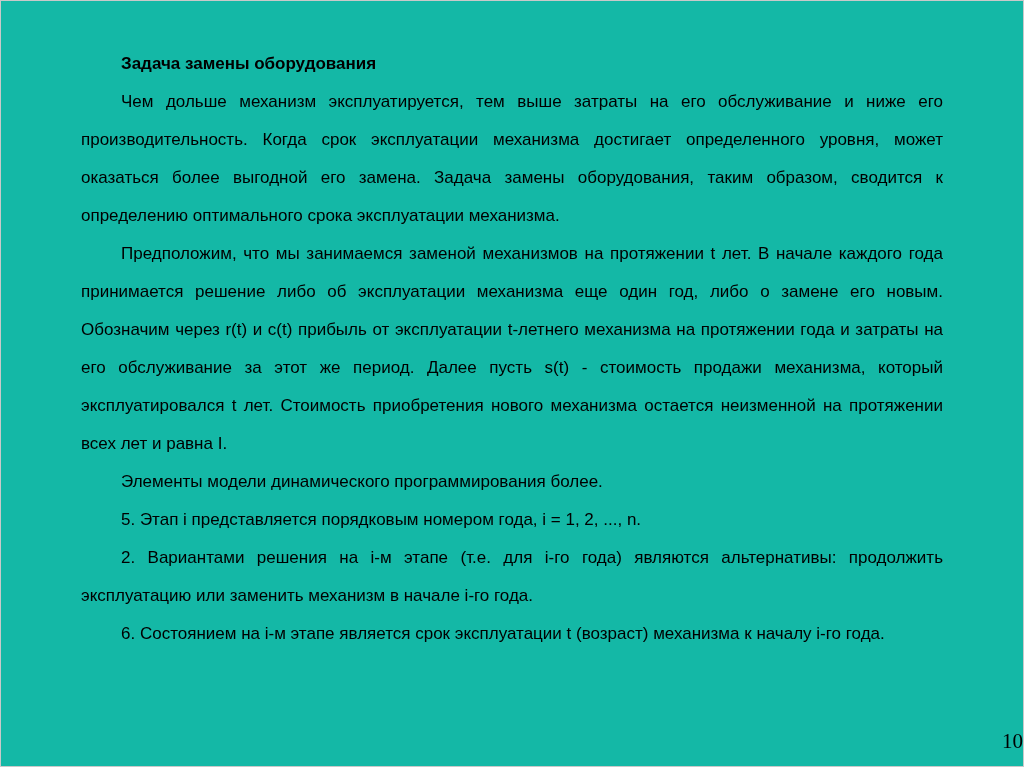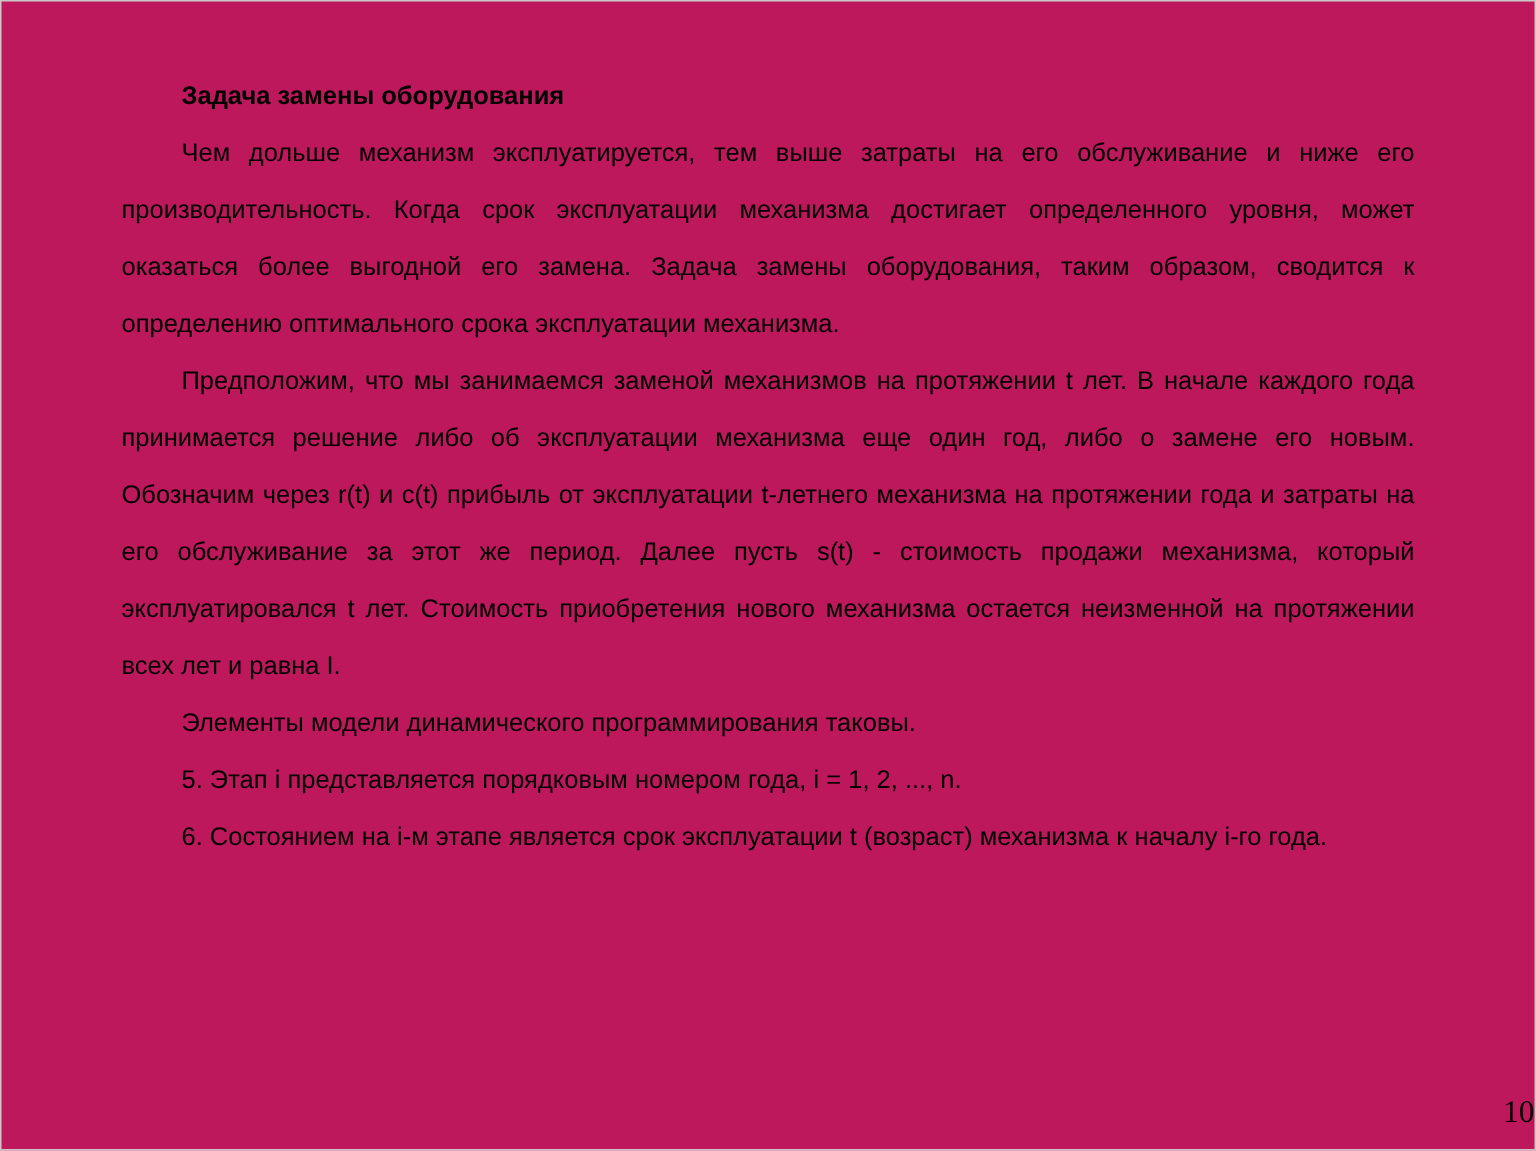--- a/index.html
+++ b/index.html
@@ -7,21 +7,21 @@
   html, body {
     width: 1024px;
     height: 767px;
     background: #ffffff;
   }
 
   .page {
     position: relative;
     width: 1024px;
     height: 767px;
-    background: #be185d;
+    background: #14b8a6;
     border: 1px solid #c9c9c9;
     overflow: hidden;
     font-family: "Liberation Sans", "DejaVu Sans", sans-serif;
     color: #000000;
   }
 
   .content {
     position: absolute;
     top: 44px;
     left: 80px;
@@ -53,19 +53,20 @@
   }
 </style>
 </head>
 <body>
 
 <div class="page">
   <div class="content">
     <p class="heading">Задача замены оборудования</p>
     <p>Чем дольше механизм эксплуатируется, тем выше затраты на его обслуживание и ниже его производительность. Когда срок эксплуатации механизма достигает определенного уровня, может оказаться более выгодной его замена. Задача замены оборудования, таким образом, сводится к определению оптимального срока эксплуатации механизма.</p>
     <p>Предположим, что мы занимаемся заменой механизмов на протяжении t лет. В начале каждого года принимается решение либо об эксплуатации механизма еще один год, либо о замене его новым. Обозначим через r(t) и c(t) прибыль от эксплуатации t-летнего механизма на протяжении года и затраты на его обслуживание за этот же период. Далее пусть s(t) - стоимость продажи механизма, который эксплуатировался t лет. Стоимость приобретения нового механизма остается неизменной на протяжении всех лет и равна I.</p>
-    <p>Элементы модели динамического программирования таковы.</p>
+    <p>Элементы модели динамического программирования более.</p>
     <p>5. Этап i представляется порядковым номером года, i = 1, 2, ..., n.</p>
+    <p>2. Вариантами решения на i-м этапе (т.е. для i-го года) являются альтернативы: продолжить эксплуатацию или заменить механизм в начале i-го года.</p>
     <p>6. Состоянием на i-м этапе является срок эксплуатации t (возраст) механизма к началу i-го года.</p>
   </div>
 
   <div class="page-number">10</div>
 </div>
 
 </body></html>

